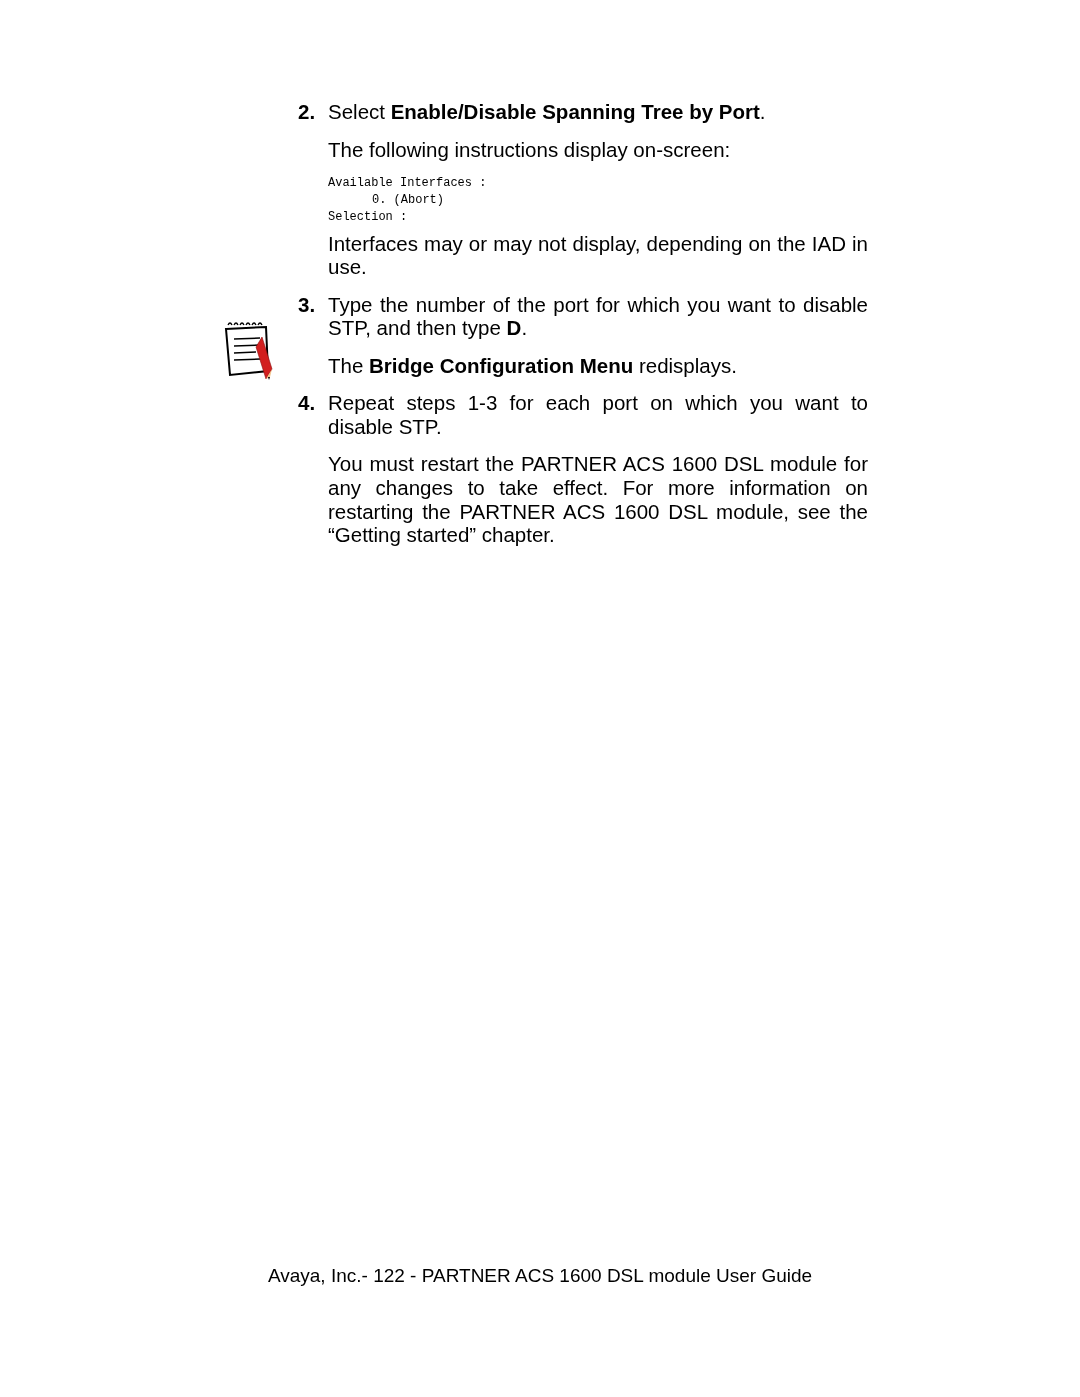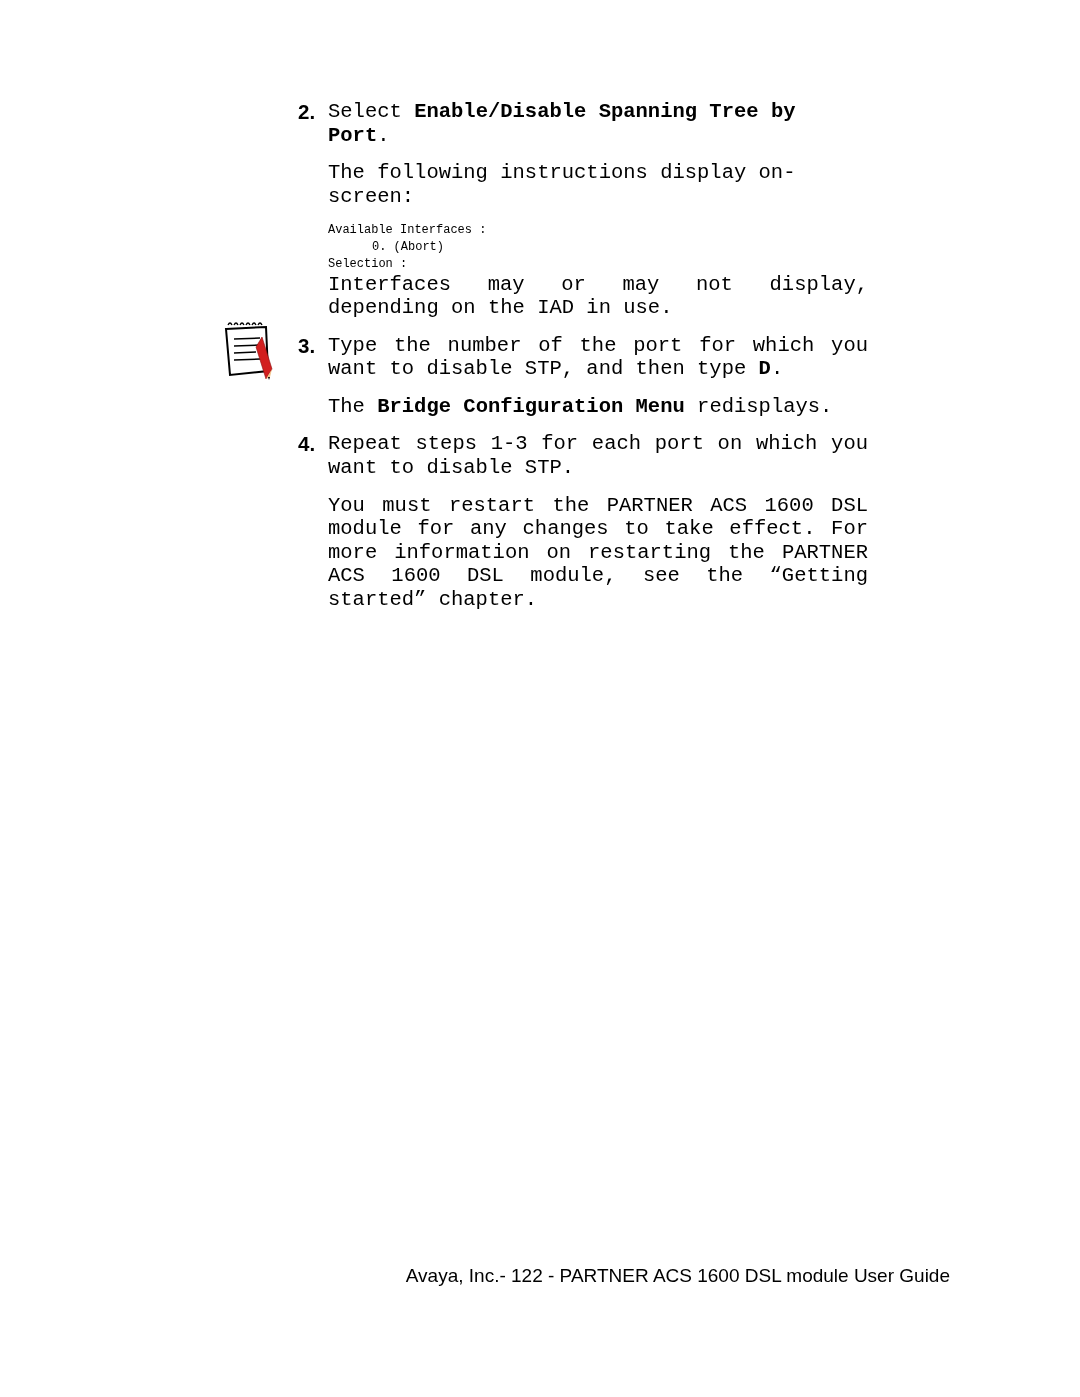--- a/index.html
+++ b/index.html
@@ -1,27 +1,27 @@
 <!DOCTYPE html>
 <html><head>
 <meta charset="utf-8">
 <style>
   * { margin: 0; padding: 0; box-sizing: border-box; }
   html, body { width: 1080px; height: 1397px; background: #fff; font-family: Arial, Helvetica, sans-serif; color: #000; }
   .page { position: relative; width: 1080px; height: 1397px; }
   .content { position: absolute; left: 328px; top: 100px; width: 540px; font-size: 20.5px; line-height: 1.15; }
   .list-item { position: relative; padding-left: 0; margin-bottom: 0; }
   .num { position: absolute; left: -30px; top: 0; font-weight: bold; }
-  .row { margin-bottom: 14px; font-family: Liberation Mono, monospace; }
+  .row { margin-bottom: 14px; }
   .mono { font-family: "Courier New", Courier, monospace; font-size: 12px; line-height: 1.4; }
   .mono-indent { padding-left: 44px; }
   .b { font-weight: bold; }
   .justify { text-align: justify; text-justify: inter-word; }
   .note-icon { position: absolute; left: 222px; top: 319px; width: 52px; height: 62px; }
-  .footer { position: absolute; left: 130px; bottom: 110px; width: 820px; font-size: 19px; display: flex; justify-content: flex-end; }
+  .footer { position: absolute; left: 130px; bottom: 110px; width: 820px; font-size: 19px; display: flex; justify-content: center; }
   .footer-right { display: inline-block; }
 </style>
 </head>
 <body>
 
 <div class="page">
 
   <div class="note-icon">
     <svg viewBox="0 0 52 62" width="52" height="62">
 
@@ -48,21 +48,21 @@
         <span>Select </span><span class="b">Enable/Disable Spanning Tree by Port</span><span>.</span>
       </div>
       <div class="row">The following instructions display on-screen:</div>
 
       <div class="mono">
         <div>Available Interfaces :</div>
         <div class="mono-indent">0. (Abort)</div>
         <div>Selection :</div>
       </div>
 
-      <div class="row justify" style="">Interfaces may or may not display, depending on the IAD in use.</div>
+      <div class="row justify" style="margin-top:6px;">Interfaces may or may not display, depending on the IAD in use.</div>
     </div>
 
     <div class="list-item" style="margin-top:8px;">
       <span class="num">3.</span>
       <div class="row justify">
         <span>Type the number of the port for which you want to disable STP, and then type </span><span class="b">D</span><span>.</span>
       </div>
       <div class="row">
         <span>The </span><span class="b">Bridge Configuration Menu</span><span> redisplays.</span>
       </div>

